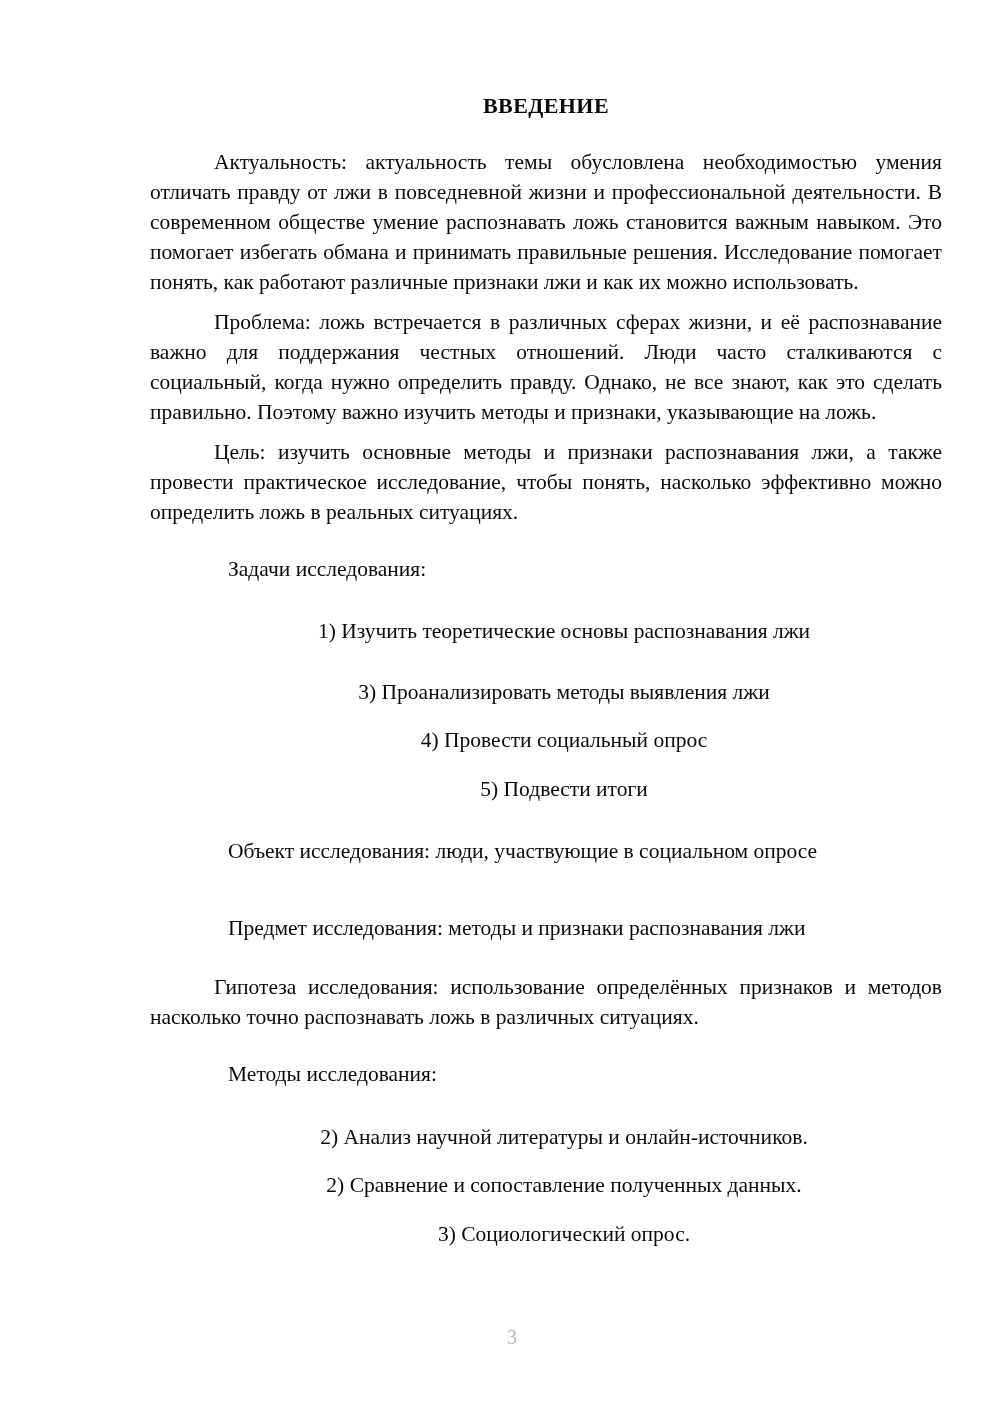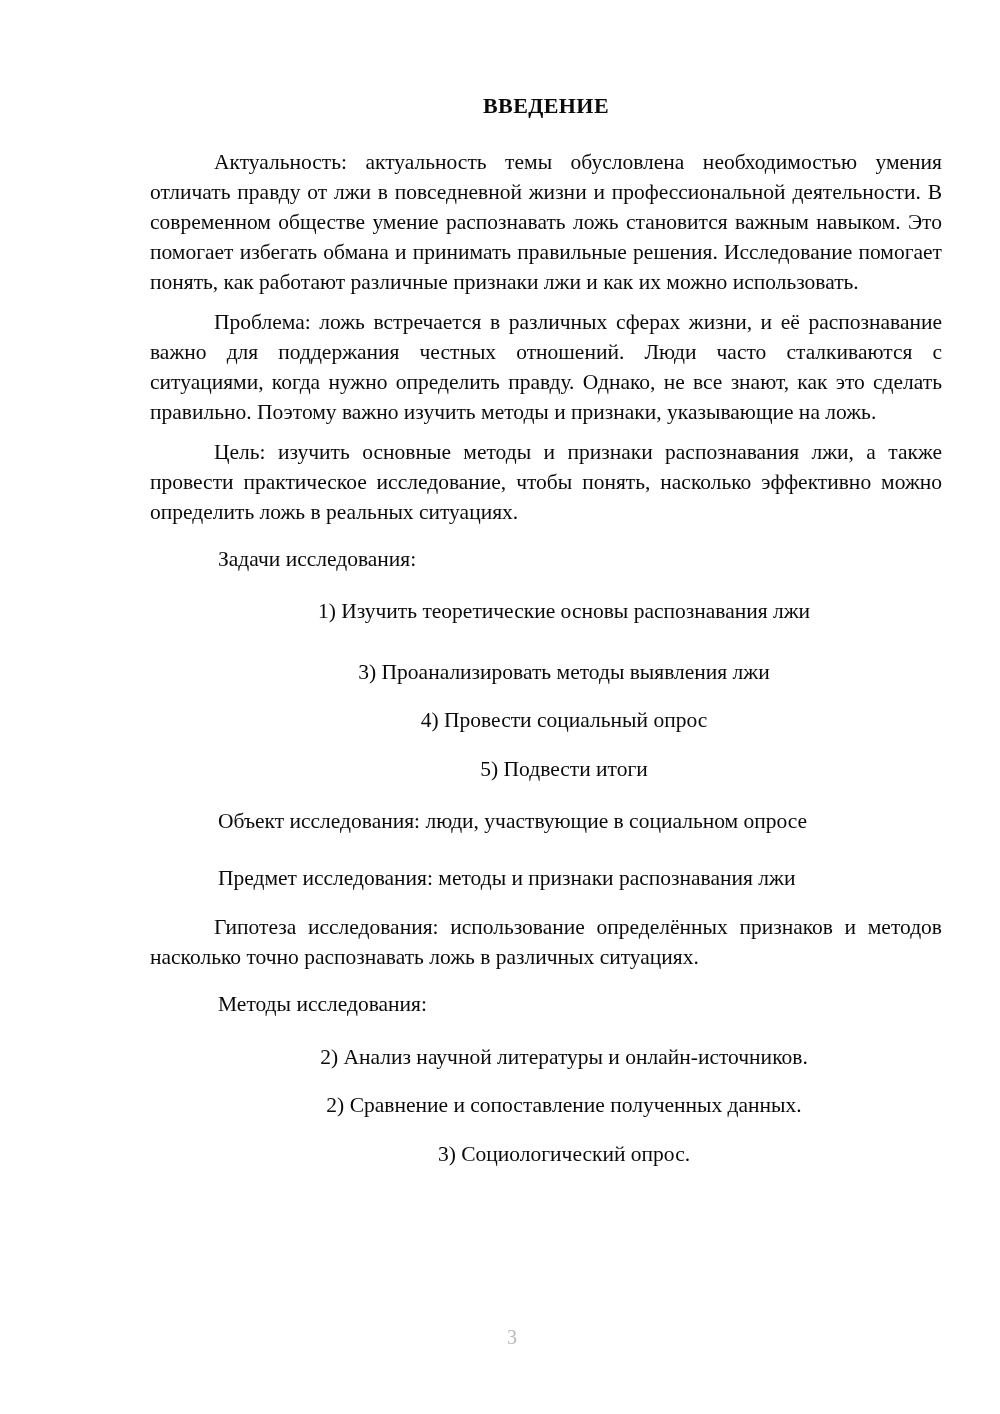--- a/index.html
+++ b/index.html
@@ -51,21 +51,21 @@
     margin: 0 0 0 0;
     text-indent: 64px;
     hyphens: none;
   }
 
   
   p.stmt {
     font-size: 21.5px;
     line-height: 36.5px;
     text-align: left;
-    margin: 4px;
+    margin: 14px;
     text-indent: 64px;
   }
 
   
   p.list-item {
     font-size: 21.5px;
     line-height: 36.5px;
     text-align: center;
     margin: 0;
     padding-left: 36px;
@@ -92,21 +92,21 @@
 <div class="page">
 
   <div class="content">
 
     <h1 class="doc-title">ВВЕДЕНИЕ</h1>
 
     <p class="body-para">Актуальность: актуальность темы обусловлена необходимостью умения отличать правду от лжи в повседневной жизни и профессиональной деятельности. В современном обществе умение распознавать ложь становится важным навыком. Это помогает избегать обмана и принимать правильные решения. Исследование помогает понять, как работают различные признаки лжи и как их можно использовать.</p>
 
     <div class="gap-para"></div>
 
-    <p class="body-para">Проблема: ложь встречается в различных сферах жизни, и её распознавание важно для поддержания честных отношений. Люди часто сталкиваются с ситуациями, когда нужно определить правду. Однако, не все знают, как это сделать правильно. Поэтому важно изучить методы и признаки, указывающие на ложь.</p>
+    <p class="body-para">Проблема: ложь встречается в различных сферах жизни, и её распознавание важно для поддержания честных отношений. Люди часто сталкиваются с социальный, когда нужно определить правду. Однако, не все знают, как это сделать правильно. Поэтому важно изучить методы и признаки, указывающие на ложь.</p>
 
     <div class="gap-para"></div>
 
     <p class="body-para">Цель: изучить основные методы и признаки распознавания лжи, а также провести практическое исследование, чтобы понять, насколько эффективно можно определить ложь в реальных ситуациях.</p>
 
     <div class="gap-para"></div>
 
     <p class="stmt">Задачи исследования:</p>
 
     <div class="gap-list"></div>

